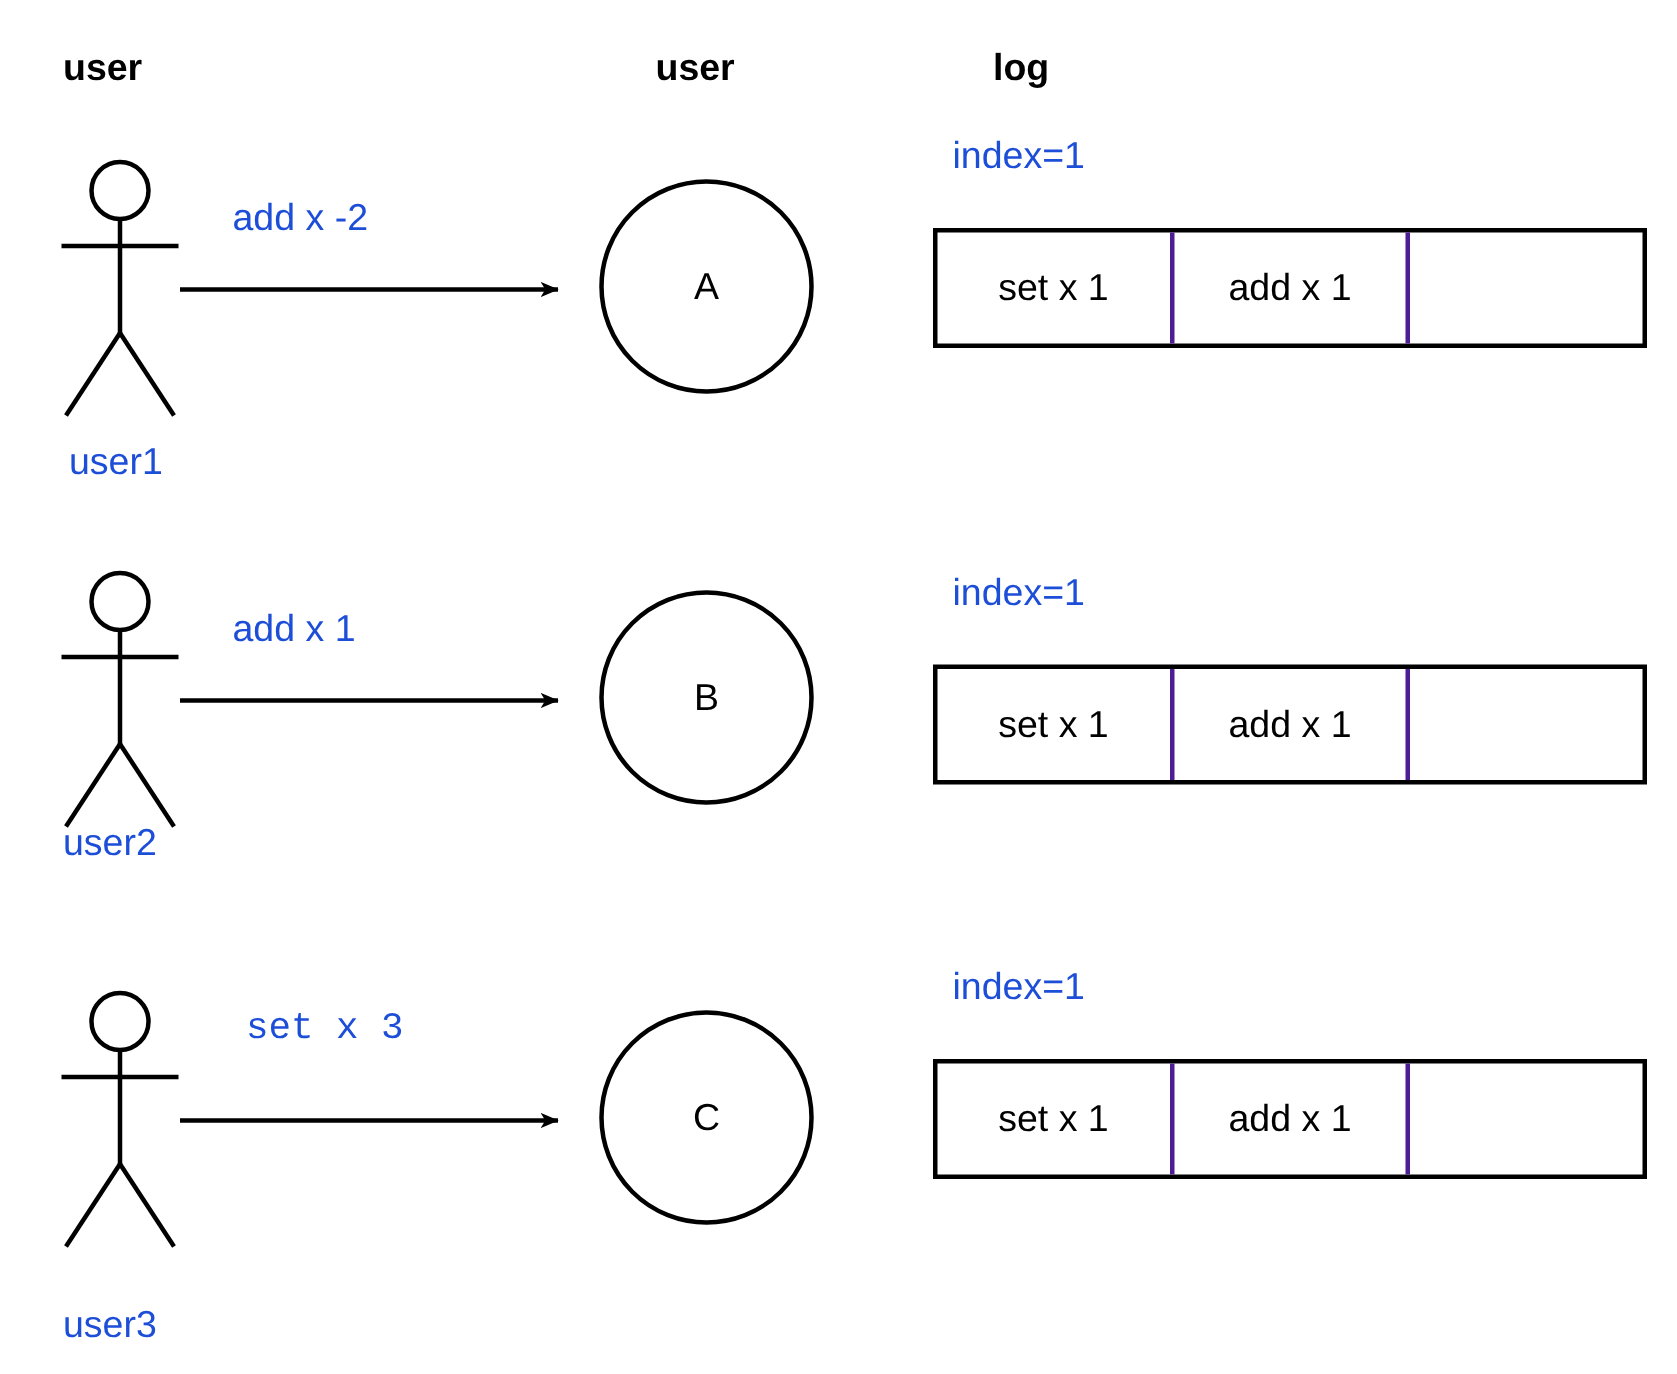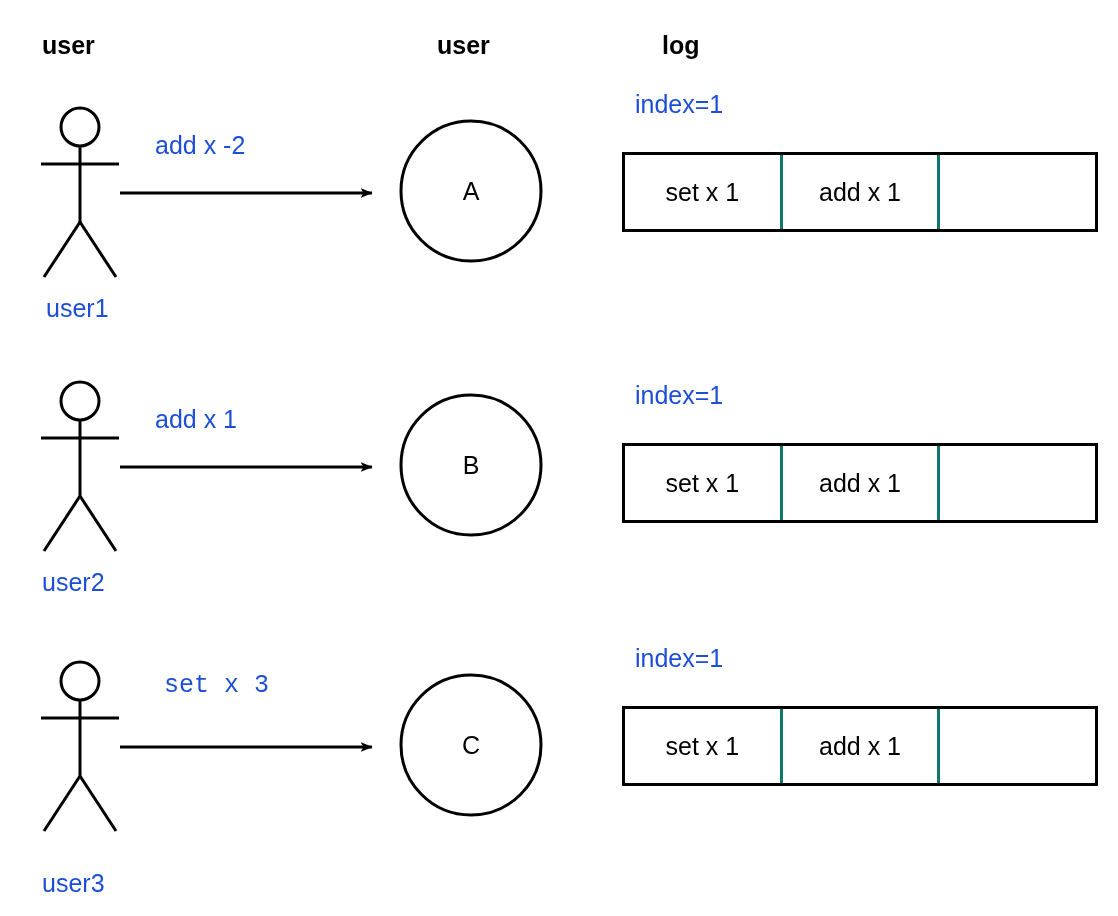--- a/index.html
+++ b/index.html
@@ -63,21 +63,21 @@
     background: #ffffff;
     box-sizing: border-box;
     height: 80px;
     width: 476px;
   }
   .log-cell {
     flex: 1 1 0;
     display: flex;
     align-items: center;
     justify-content: center;
-    border-right: 3px solid #0f766e;
+    border-right: 3px solid #4c1d95;
     box-sizing: border-box;
     font-size: 25px;
     color: #000000;
     white-space: nowrap;
   }
   .log-cell:last-child { border-right: none; }
   .log-cell.empty { color: transparent; }
 </style>
 </head>
 <body>
@@ -132,21 +132,21 @@
   <div class="plain-text actor-label" style="left:46px; top:296px;">user1</div>
   <div class="plain-text index-label" style="left:635px; top:92px;">index=1</div>
   <div class="log-table" style="left:622px; top:152px;">
     <div class="log-cell">set x 1</div>
     <div class="log-cell">add x 1</div>
     <div class="log-cell empty"></div>
   </div>
 
   <div class="plain-text edge-label" style="left:155px; top:407px;">add x 1</div>
   <div class="node-letter" style="left:451px; top:453px; width:40px;">B</div>
-  <div class="plain-text actor-label" style="left:42px; top:570px;">user2</div>
+  <div class="plain-text actor-label" style="left:42px; top:550px;">user2</div>
   <div class="plain-text index-label" style="left:635px; top:383px;">index=1</div>
   <div class="log-table" style="left:622px; top:443px;">
     <div class="log-cell">set x 1</div>
     <div class="log-cell">add x 1</div>
     <div class="log-cell empty"></div>
   </div>
 
   <div class="plain-text edge-label" style="left:164px; top:673px;font-family:Liberation Mono, monospace;">set x 3</div>
   <div class="node-letter" style="left:451px; top:733px; width:40px;">C</div>
   <div class="plain-text actor-label" style="left:42px; top:850px;margin-top:21px;">user3</div>

